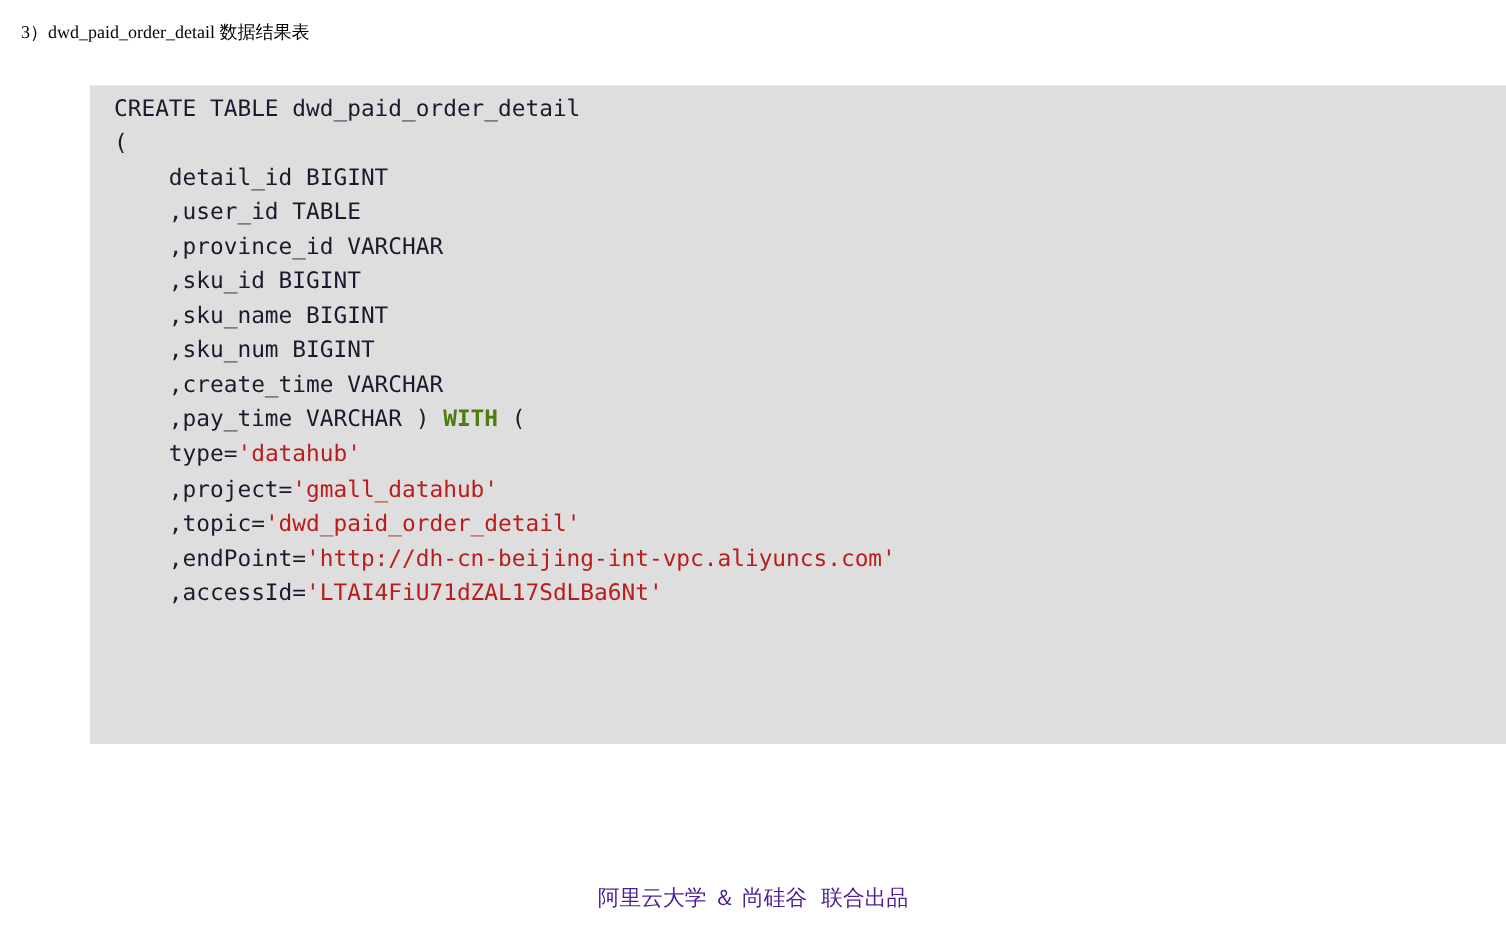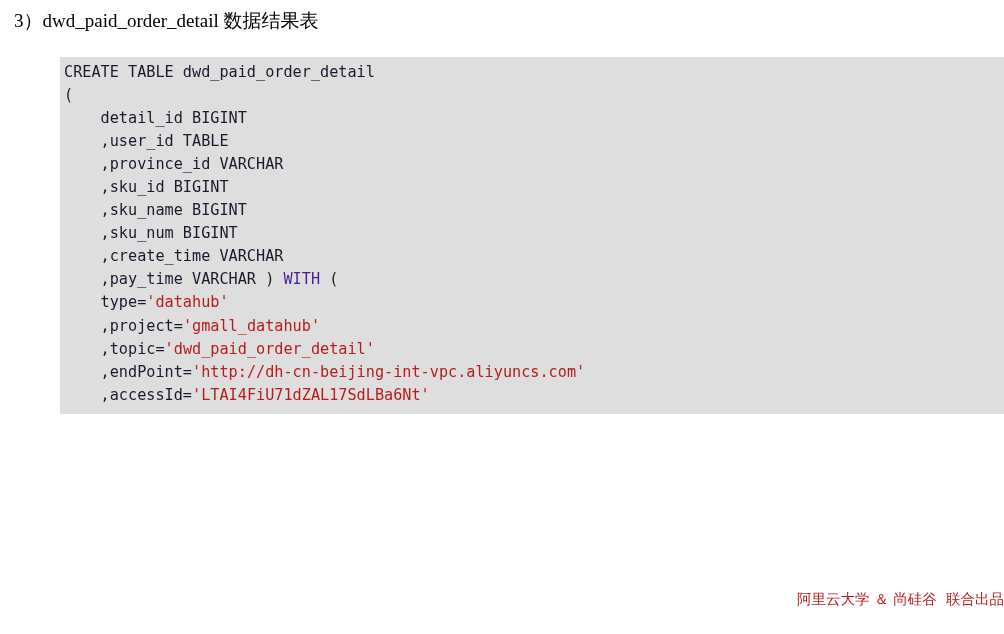--- a/index.html
+++ b/index.html
@@ -14,62 +14,62 @@
     overflow: hidden;
     font-family: "Liberation Serif", "DejaVu Serif", serif;
   }
 
   
   #page-heading {
     position: absolute;
     left: 14px;
     top: 9px;
     font-family: "Liberation Serif", "DejaVu Serif", serif;
-    font-size: 19px;
+    font-size: 12px;
     line-height: 24px;
     color: #000000;
     white-space: pre;
   }
 
   
   #code-block {
     position: absolute;
     left: 60px;
     top: 57px;
     width: 944px;
-    height: 357px;
+    height: 439px;
     background: #dedede;
     box-sizing: border-box;
-    padding: 4px 0 0 0;
+    padding: 4px 0 0 12px;
     overflow: hidden;
   }
   .code-line {
     font-family: "DejaVu Sans Mono", "Liberation Mono", monospace;
     font-size: 15.2px;
     line-height: 23.05px;
     color: #1a1a2e;
     white-space: pre;
     padding-left: 4px;
     letter-spacing: 0px;
   }
   .tok-str   { color: #b91c1c; }
-  .tok-kw    { color: #4c1d95; font-weight: normal; text-align: center; }
+  .tok-kw    { color: #4d7c0f; font-weight: bold; text-align: center; }
   .tok-plain { color: #1a1a2e; }
 
   
   #footer-credit {
     position: absolute;
     left: 0;
     top: 588px;
     width: 1004px;
-    text-align: right;
+    text-align: center;
     font-family: "DejaVu Sans", "Liberation Sans", sans-serif;
     font-size: 14.5px;
     line-height: 22px;
-    color: #b91c1c;
+    color: #4c1d95;
     white-space: pre;
   }
 </style>
 </head>
 <body>
 
 <div id="page-heading">3）dwd_paid_order_detail 数据结果表</div>
 
 <div id="code-block">
     <div class="code-line"><span class="tok-plain">CREATE TABLE dwd_paid_order_detail</span></div>

